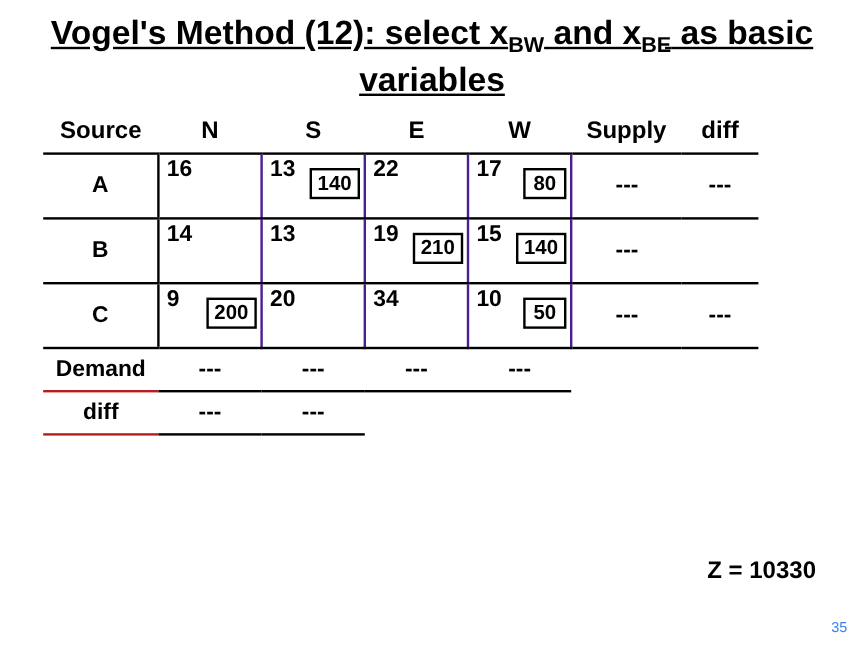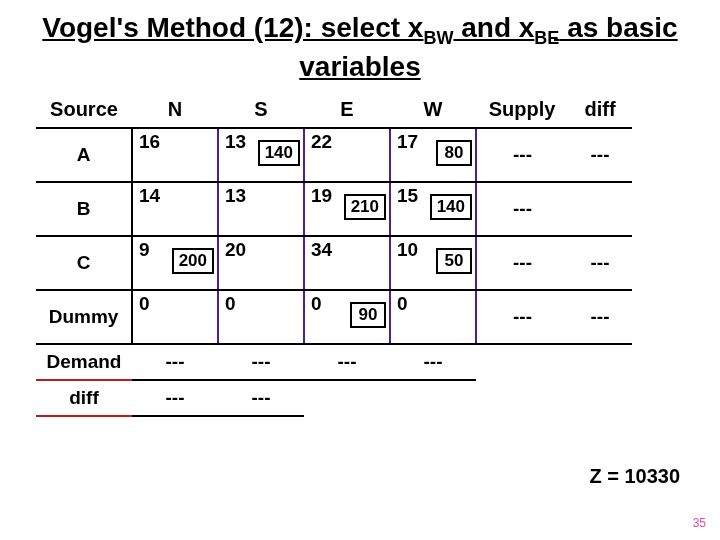--- a/index.html
+++ b/index.html
@@ -85,21 +85,21 @@
     right: 40px;
     bottom: 52px;
     font-size: 20px;
     font-weight: bold;
   }
   .page-num {
     position: absolute;
     right: 14px;
     bottom: 10px;
     font-size: 12px;
-    color: #ec4899;
+    color: #3b82f6;
   }
 </style>
 </head>
 <body>
 
 <div class="title">
   <span>Vogel's Method (12): select x</span><span class="sub">BW</span><span> and x</span><span class="sub">BE</span><span> as basic variables</span>
 </div>
 
 <div class="tbl-wrap">
@@ -168,38 +168,20 @@
             <div class="cost">34</div>
           </td>
       <td class="cell">
             <div class="cost">10</div>
             <div class="alloc">50</div>
           </td>
       <td class="plain">---</td>
       <td class="plain">---</td>
     </tr>
 
-    <tr class="body-row">
-      <td class="src-col plain">Dummy</td>
-      <td class="cell">
-            <div class="cost">0</div>
-          </td>
-      <td class="cell">
-            <div class="cost">0</div>
-          </td>
-      <td class="cell">
-            <div class="cost">0</div>
-            <div class="alloc">90</div>
-          </td>
-      <td class="cell">
-            <div class="cost">0</div>
-          </td>
-      <td class="plain">---</td>
-      <td class="plain">---</td>
-    </tr>
 
     <tr class="foot">
       <td class="lbl src-col">Demand</td>
       <td class="dcell">---</td>
       <td class="dcell">---</td>
       <td class="dcell">---</td>
       <td class="dcell">---</td>
       <td></td>
           <td></td>
     </tr>

